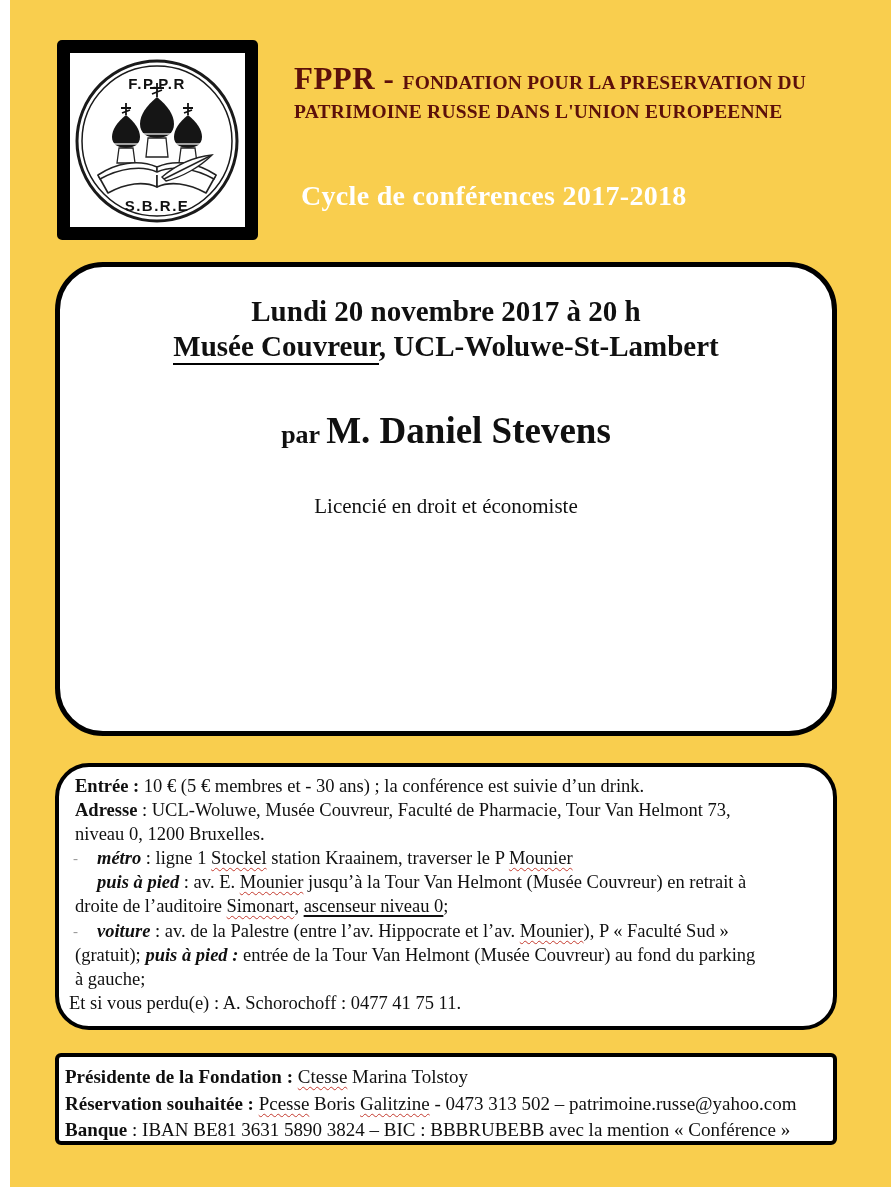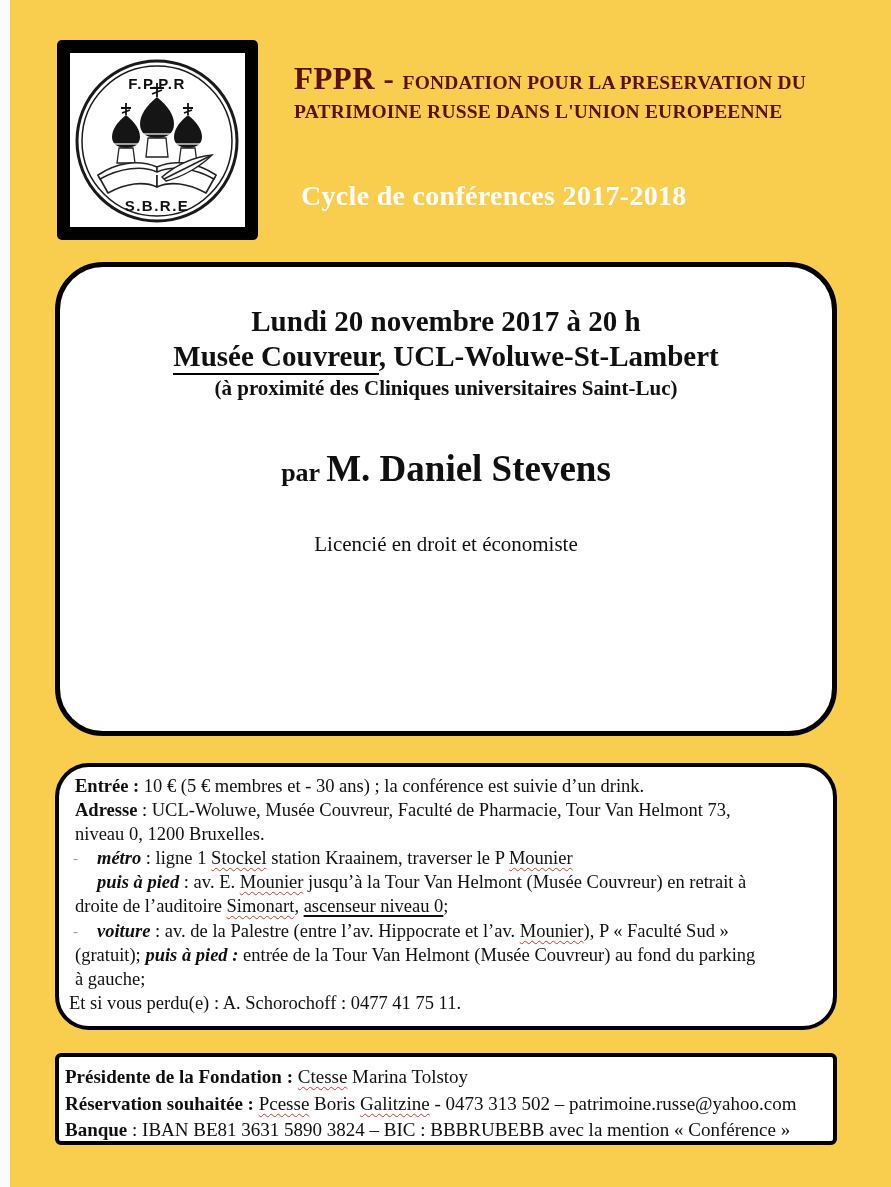--- a/index.html
+++ b/index.html
@@ -14,21 +14,21 @@
   
   .org-header{position:absolute;left:294px;top:60px;width:586px;line-height:1.25;}
   .org-abbr{font-size:31px;font-weight:bold;letter-spacing:.5px;}
   .org-name{font-size:19.5px;font-weight:bold;letter-spacing:.2px;}
   .org-line2{font-size:19.5px;font-weight:bold;letter-spacing:.2px;margin-top:1px;}
   .cycle-line{position:absolute;left:301px;top:180px;font-size:28px;font-weight:bold;letter-spacing:.3px;}
 
   
   .event-box{position:absolute;left:55px;top:262px;width:782px;height:474px;background:#fff;
              border:5px solid #000;border-radius:48px;box-sizing:border-box;text-align:center;}
-  .ev-date{margin-top:38px;font-size:29px;font-weight:bold;}
+  .ev-date{margin-top:28px;font-size:29px;font-weight:bold;}
   .ev-venue{font-size:29px;font-weight:bold;margin-top:2px;}
   .ev-venue .ul{border-bottom:2.5px solid #000;padding-bottom:1px;}
   .ev-note{font-size:21px;font-weight:bold;margin-top:3px;}
   .ev-quote{margin-top:72px;font-size:31px;font-weight:bold;font-style:italic;}
   .ev-speaker{margin-top:46px;}
   .ev-speaker .par{font-size:26px;font-weight:bold;}
   .ev-speaker .name{font-size:37px;font-weight:bold;}
   .ev-desc{margin-top:42px;font-size:21px;}
 
   
@@ -104,21 +104,20 @@
   </div>
   <div class="org-line2">PATRIMOINE RUSSE DANS  L'UNION EUROPEENNE</div>
 </div>
 <div class="cycle-line" style="color: rgb(255, 255, 255);">Cycle  de conférences 2017-2018</div>
 
 <div class="event-box">
   <div class="ev-date">Lundi 20 novembre 2017 à 20 h</div>
   <div class="ev-venue">
     <span class="ul">Musée Couvreur</span><span>, UCL-Woluwe-St-Lambert</span>
   </div>
-  <div class="ev-note">(à proximité des Cliniques universitaires Saint-Luc)</div>
   <div class="ev-speaker">
     <span class="par">par </span><span class="name">M. Daniel Stevens</span>
   </div>
   <div class="ev-desc">Licencié en droit et économiste</div>
 </div>
 
 <div class="info-box">
     <div class="line n"><span class="b">Entrée :</span><span> 10 € (5 € membres et - 30 ans) ; la conférence est suivie d’un drink.</span></div>
     <div class="line n"><span class="b">Adresse</span><span> : UCL-Woluwe, Musée Couvreur, Faculté de Pharmacie, Tour Van Helmont 73,</span></div>
     <div class="line n"><span>niveau 0, 1200 Bruxelles.</span></div>

